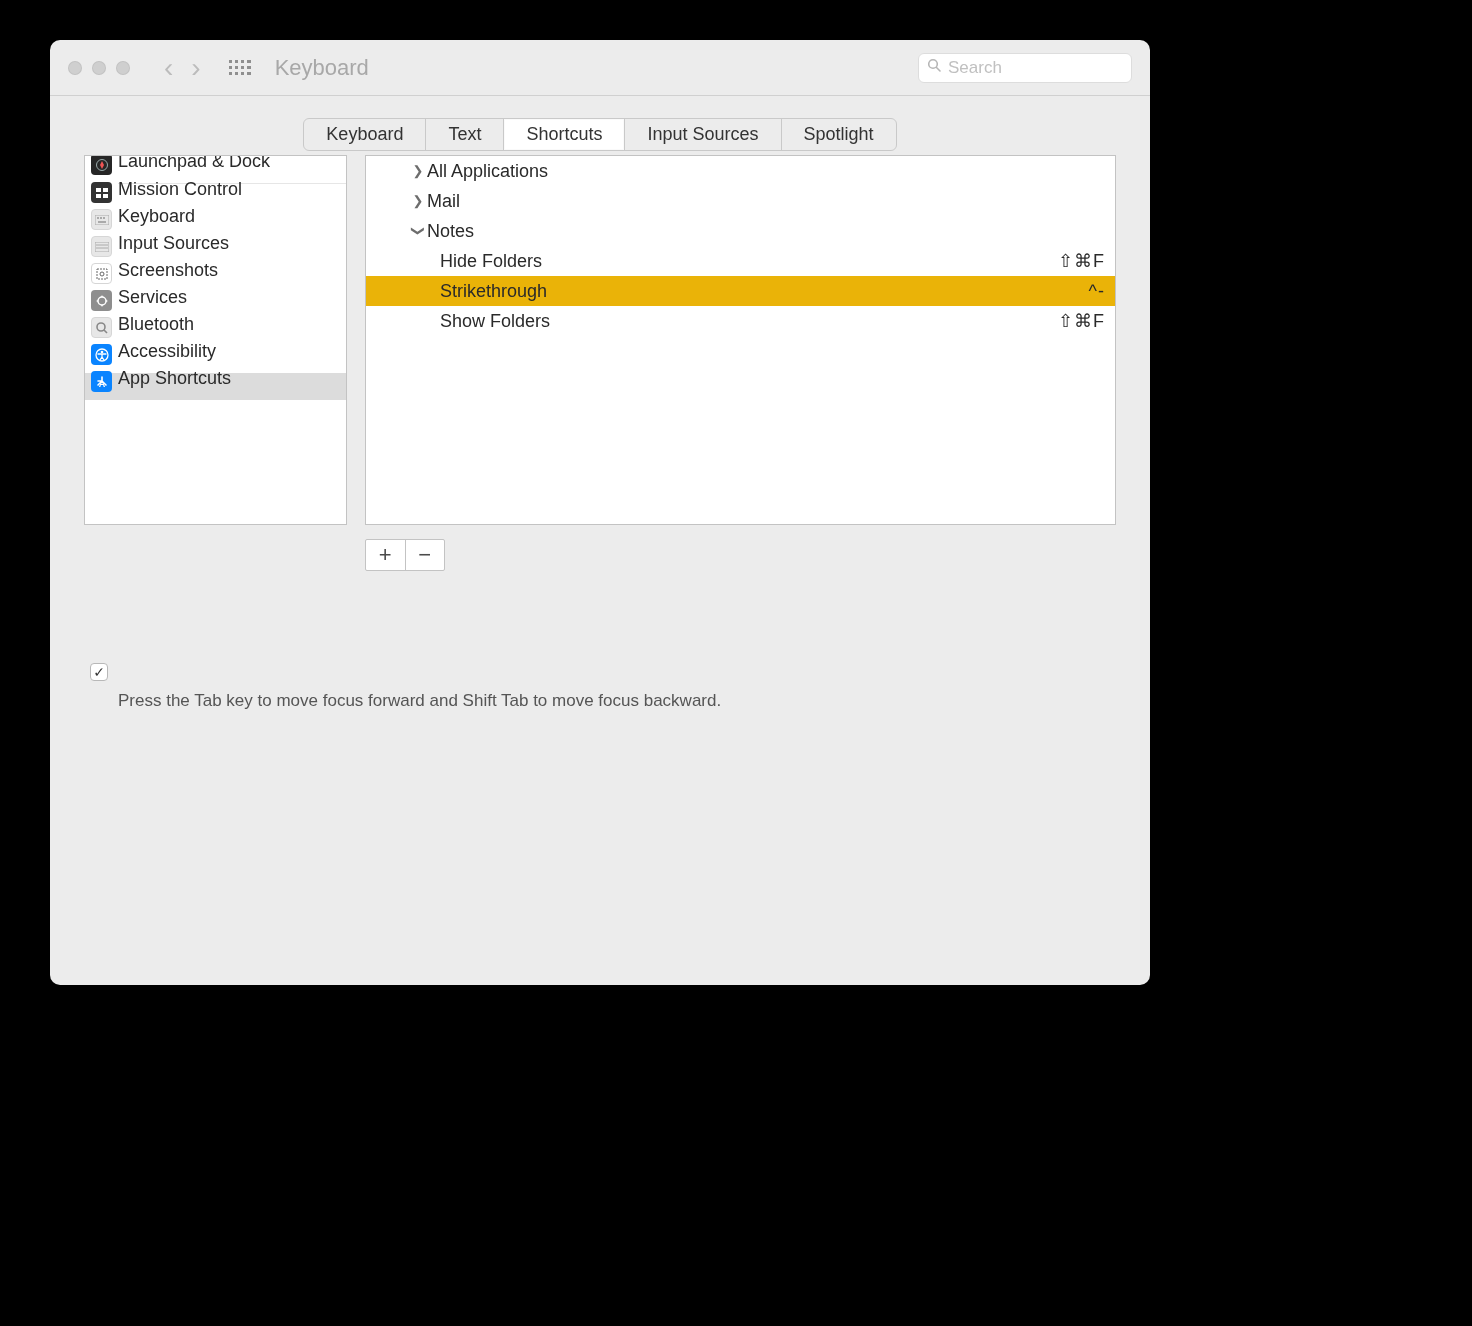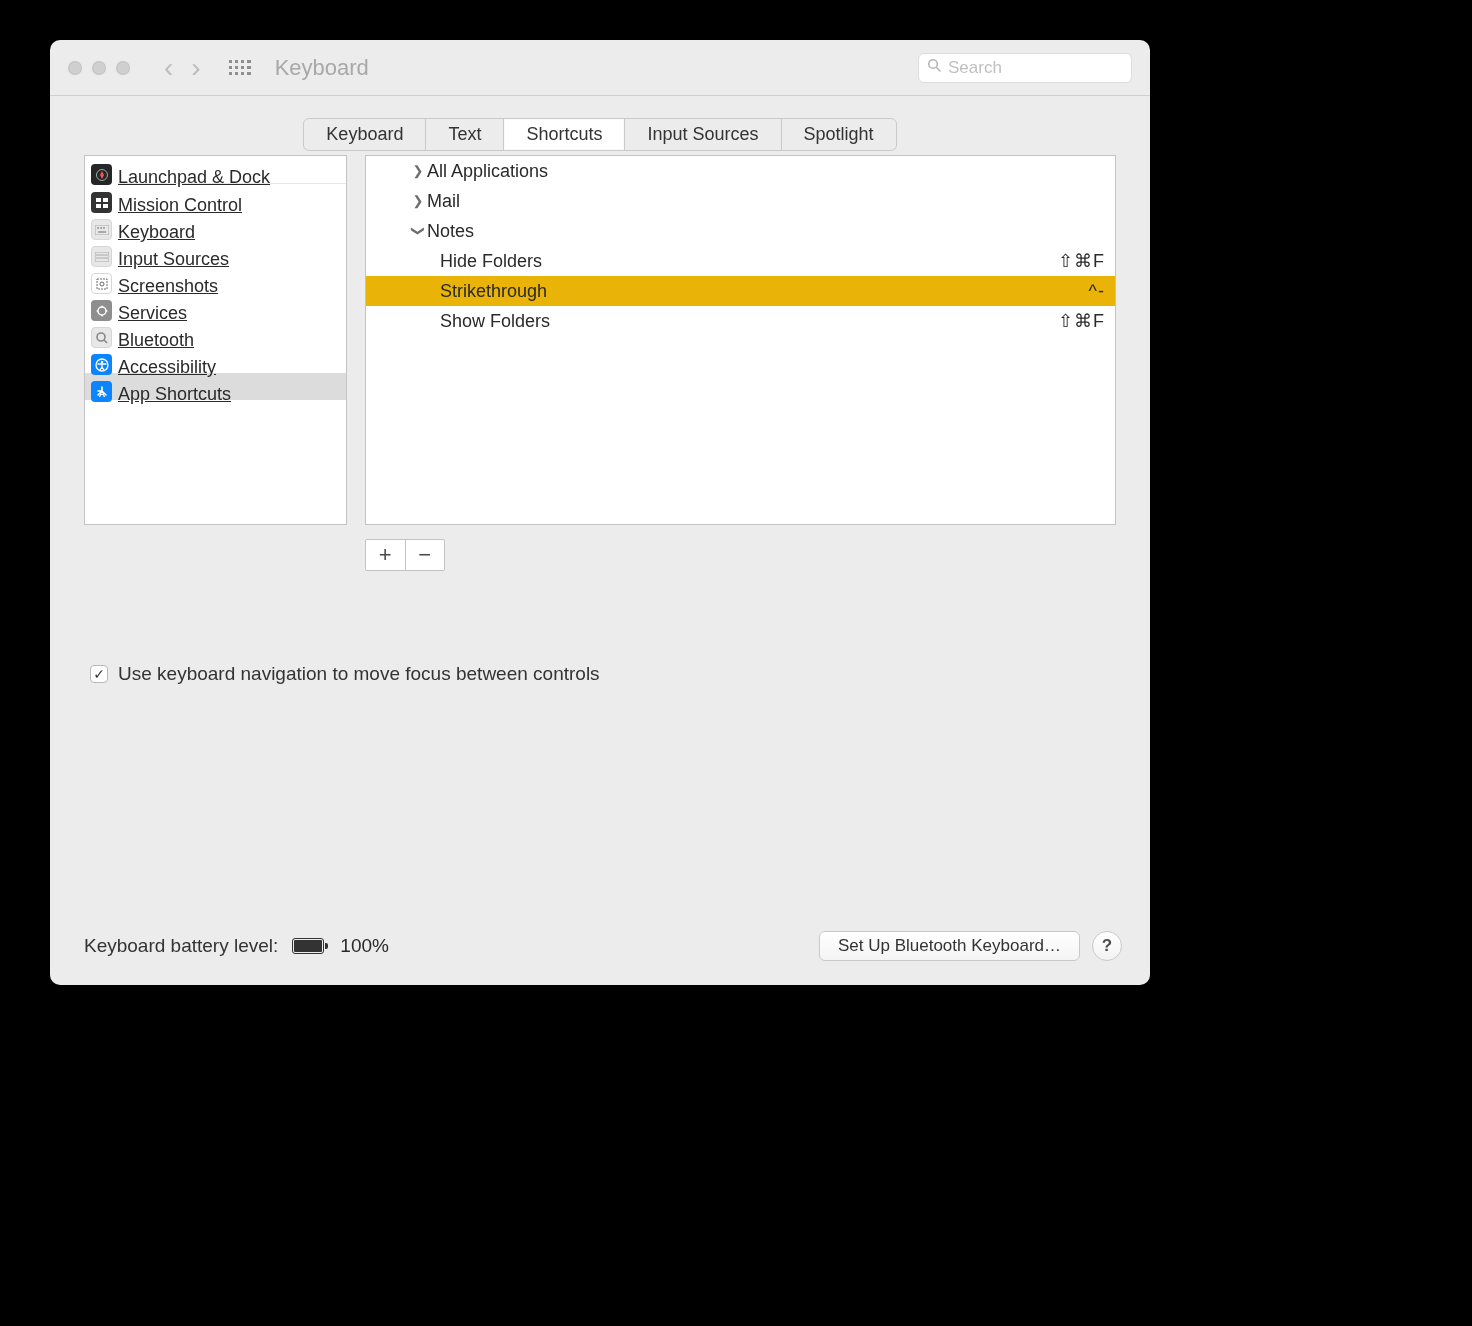--- a/index.html
+++ b/index.html
@@ -106,25 +106,24 @@
     border:1px solid #c3c3c3;
     background:#fff;
     overflow:hidden;
   }
   .pane-left { width: 263px; }
   .pane-right { flex:1; position:relative; }
 
   
   .cat-list { font-size: 18px; line-height: 27px; }
   .cat-item {
-    display:flex; align-items:flex-start;
+    display:flex; align-items:flex-end;
     height: 27px;
     padding: 8px 6px;
     gap: 6px;
-    text-decoration: underline;
   }
   .cat-item.selected { background:#dcdcdc; }
   .cat-item .ico {
     width: 21px; height: 21px;
     border-radius: 4px;
     display:flex; align-items:center; justify-content:center;
     font-size: 13px; color:#fff;
     flex-shrink:0;
   }
   .ico-launchpad   { background:#262626; }
@@ -412,30 +411,20 @@
 
     <div class="plusminus">
       <button>+</button>
       <div class="sep"></div>
       <button>−</button>
     </div>
 
     <div class="checkbox-block">
       <div class="chk-row">
         <span class="chk">✓</span>
-        <span>Use keyboard navigation to move focus between controls</span>
       </div>
+      <div class="hint">Press the Tab key to move focus forward and Shift Tab to move focus backward.</div>
     </div>
 
   </div>
 
-  <div class="footer">
-    <span class="batt-label">Keyboard battery level:</span>
-    <span class="batt-icon">
-        <span class="batt-fill"></span>
-      </span>
-    <span style="font-size:19px;">100%</span>
-    <div class="spacer2"></div>
-    <div class="btn">Set Up Bluetooth Keyboard…</div>
-    <div class="help-btn">?</div>
-  </div>
 
 </div>
 
 </body></html>

